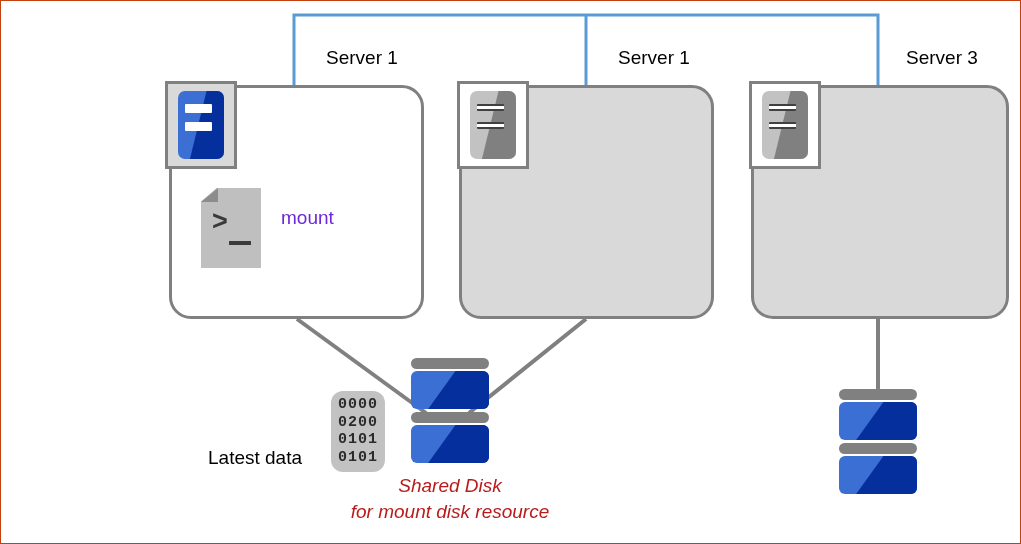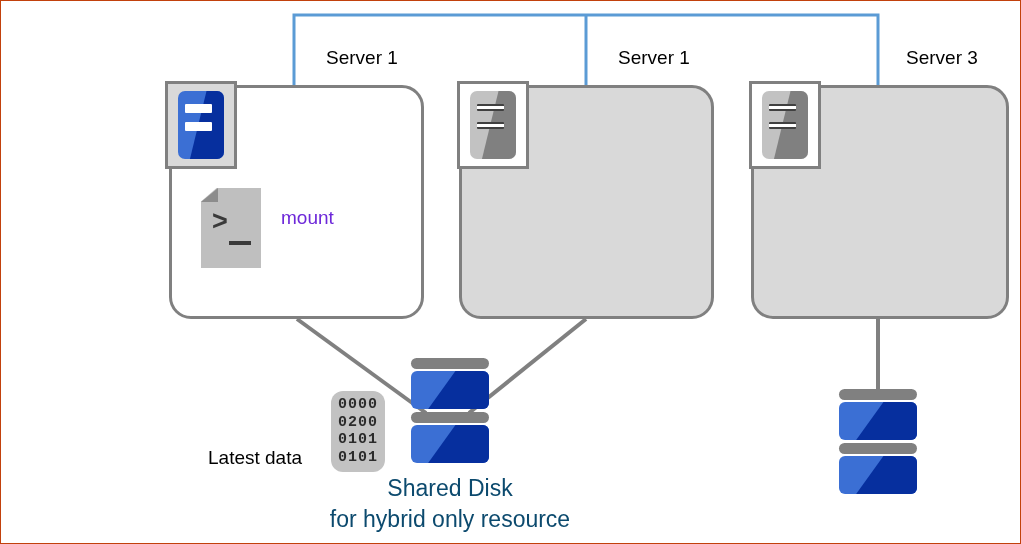--- a/index.html
+++ b/index.html
@@ -176,25 +176,26 @@
     font-weight: bold;
     line-height: 1.17;
     color: #2b2b2b;
     letter-spacing: 1px;
   }
   .data-block div { white-space: nowrap; }
 
   
   .caption {
     position: absolute;
-    font-size: 23px;
-    color: #0c4a6e;
+    font-size: 19px;
+    color: #b91c1c;
     text-align: center;
     line-height: 1.35;
     white-space: nowrap;
+    font-style: italic;
   }
   .caption .line { display: block; }
   .side-label {
     position: absolute;
     font-size: 19px;
     color: #000000;
     white-space: nowrap;
     margin-top: 28px;
   }
 </style>
@@ -269,21 +270,21 @@
     <div class="disk-platter">
       <div class="wedge"></div>
     </div>
     <div class="disk-cap mid"></div>
     <div class="disk-platter">
       <div class="wedge"></div>
     </div>
   </div>
   <div class="caption" style="left:449px; top:472px; transform:translateX(-50%);">
     <span class="line">Shared Disk</span>
-    <span class="line">for hybrid only resource</span>
+    <span class="line">for mount disk resource</span>
   </div>
 
   <div class="disk" style="left:838px; top:388px;">
     <div class="disk-cap"></div>
     <div class="disk-platter">
       <div class="wedge"></div>
     </div>
     <div class="disk-cap mid"></div>
     <div class="disk-platter">
       <div class="wedge"></div>

